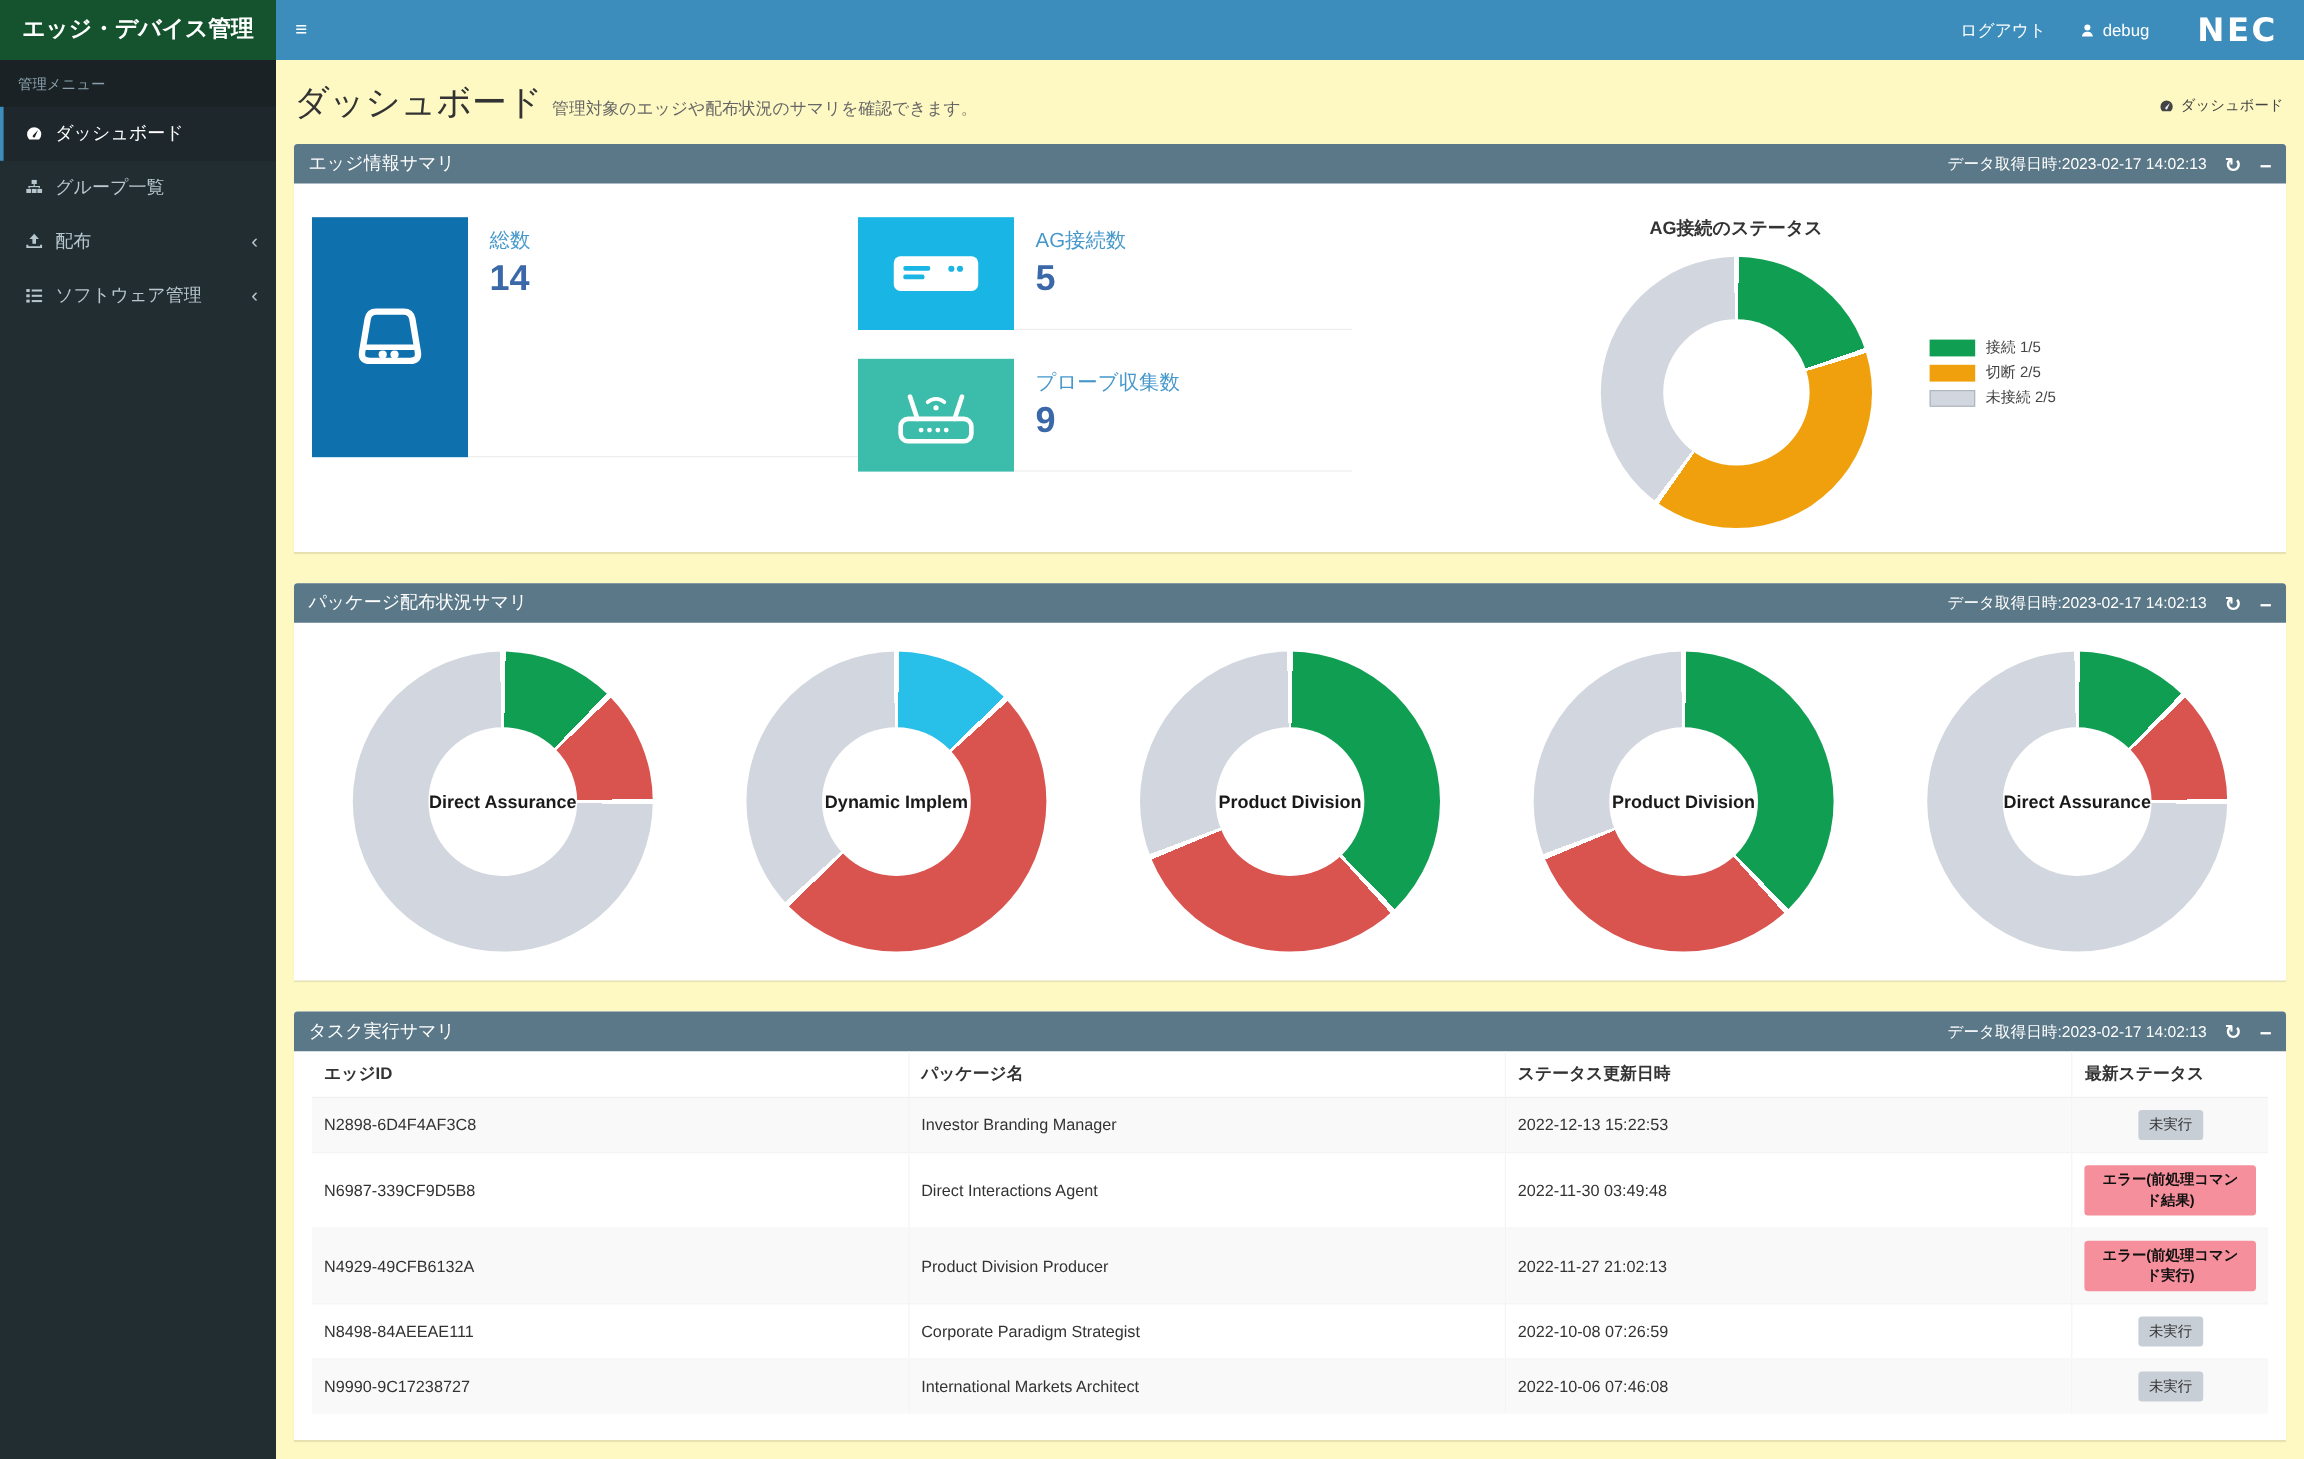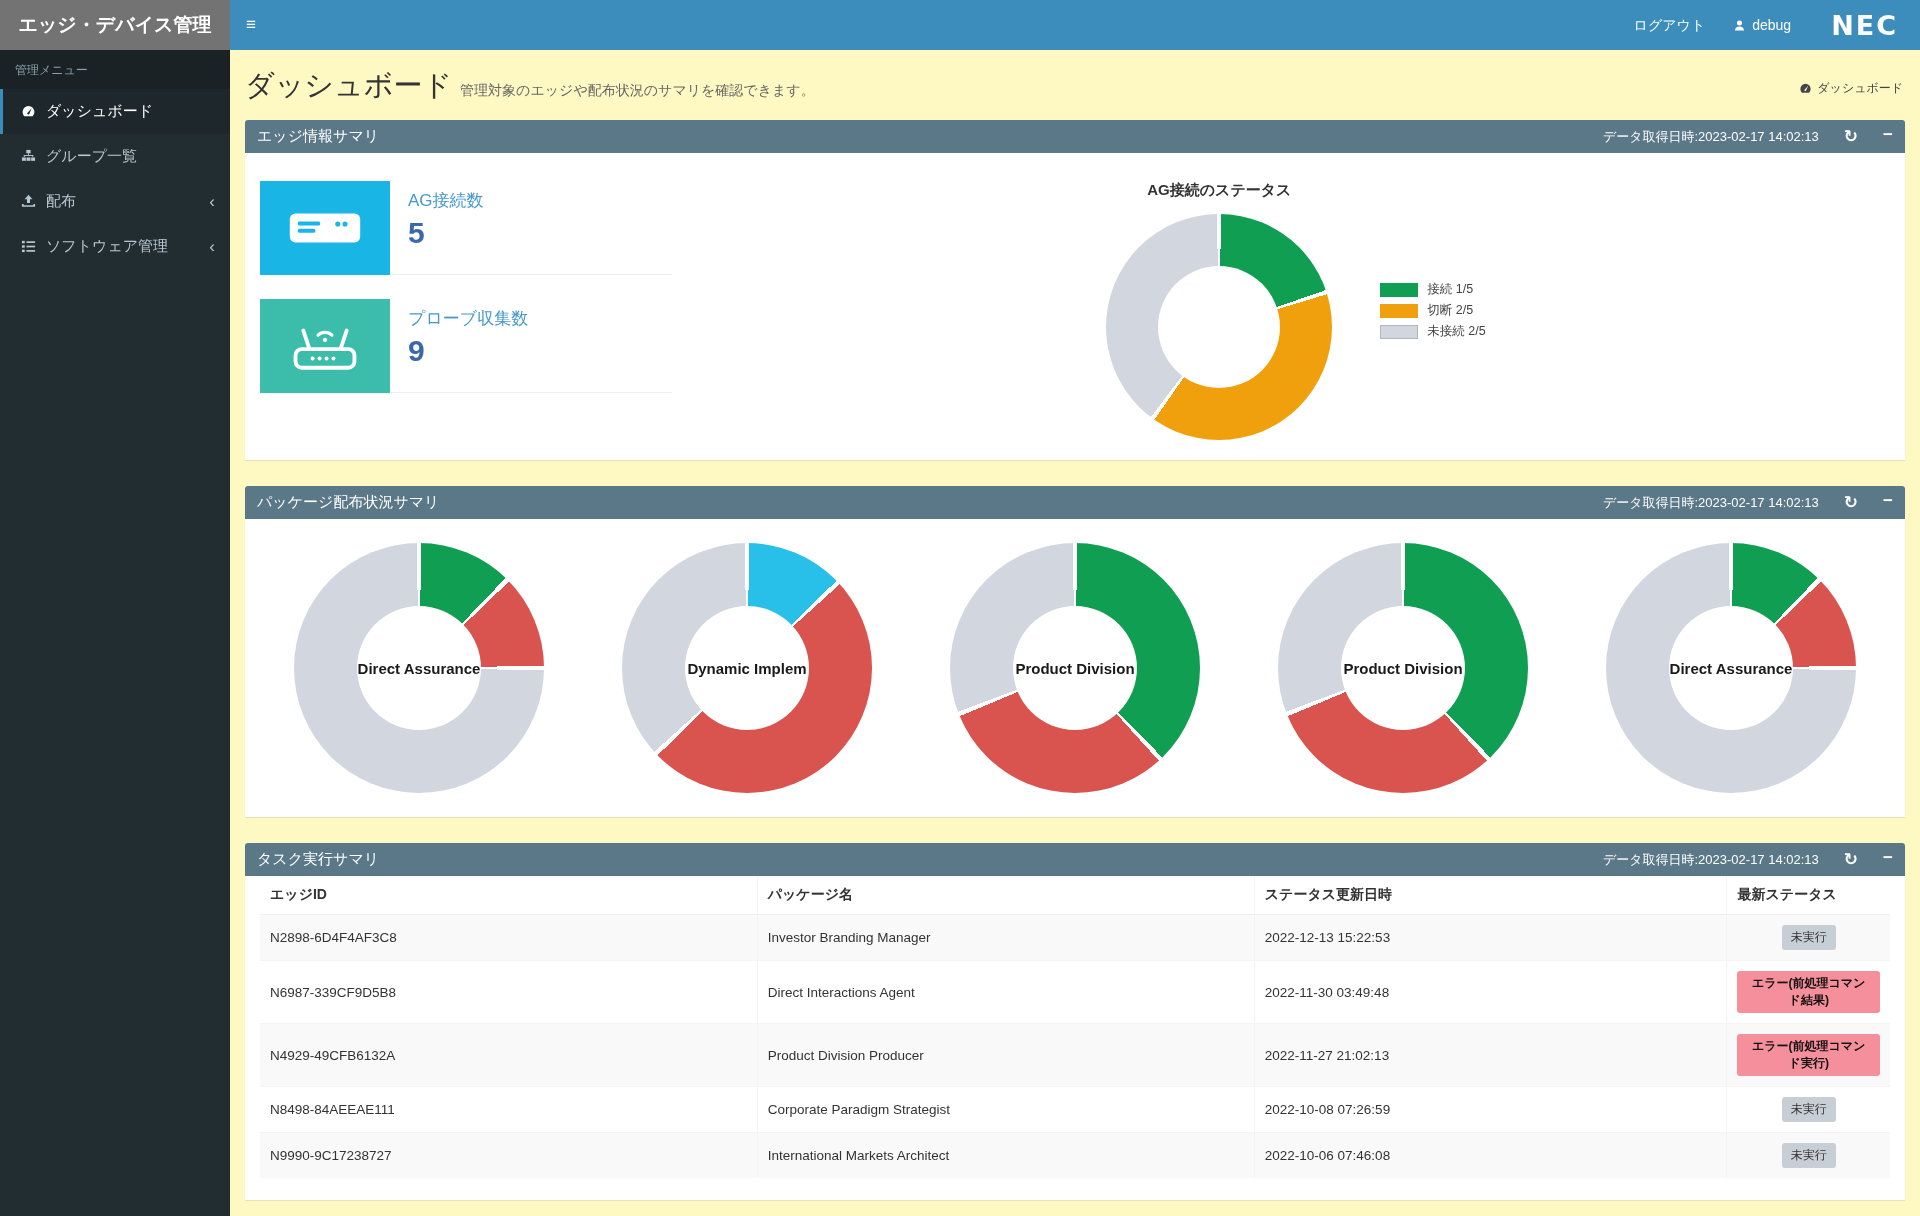--- a/index.html
+++ b/index.html
@@ -1,20 +1,20 @@
 <!DOCTYPE html>
 <html><head>
 <meta charset="utf-8">
 <style>
   html,body{margin:0;padding:0;}
   body{width:1920px;height:1216px;overflow:hidden;font-family:"Liberation Sans","DejaVu Sans",sans-serif;background:#ecf0f5;color:#333;}
   .wrapper{width:1920px;height:1216px;position:relative;}
   
   .main-header{position:absolute;top:0;left:0;right:0;height:50px;z-index:30;display:flex;}
-  .logo{width:230px;height:50px;background:#737373;color:#fff;font-size:19px;font-weight:bold;line-height:50px;text-align:center;flex:0 0 230px;cursor:pointer;}
+  .logo{width:230px;height:50px;background:#14532d;color:#fff;font-size:19px;font-weight:bold;line-height:50px;text-align:center;flex:0 0 230px;cursor:pointer;}
   .navbar{flex:1;background:#3c8dbc;display:flex;align-items:center;}
   .toggle{color:#fff;font-size:17px;padding:0 16px;line-height:50px;cursor:pointer;}
   .nav-right{margin-left:auto;display:flex;align-items:center;padding-right:22px;}
   .nav-link{color:#fff;font-size:14px;padding:0 14px;line-height:50px;cursor:pointer;text-decoration:none;display:flex;align-items:center;gap:6px;}
   .brand{color:#fff;font-size:27px;font-weight:bold;letter-spacing:2px;margin-left:26px;font-family:"DejaVu Sans",sans-serif;}
   
   .sidebar{position:absolute;top:50px;left:0;bottom:0;width:230px;background:#222d32;z-index:20;}
   .sidebar-header{color:#8aa1ab;font-size:12px;padding:12px 15px 10px;background:#1a2226;}
   .sidebar-menu{list-style:none;margin:0;padding:0;}
   .sidebar-item{display:flex;align-items:center;color:#b8c7ce;font-size:15px;padding:13px 15px;cursor:pointer;border-left:3px solid transparent;--gauge-bg:#222d32;}
@@ -25,21 +25,21 @@
   .content-wrapper{position:absolute;top:50px;left:230px;right:0;bottom:0;background:#fef9c3;display:flex;flex-direction:column;}
   .content{flex:1;padding:8px 15px 0;}
   .content-header{position:relative;padding:8px 0 14px;}
   .content-header h1{margin:0;font-size:29px;font-weight:normal;color:#333;}
   .content-header h1 small{font-size:14px;color:#666;font-weight:normal;margin-left:8px;}
   .breadcrumb{position:absolute;right:2px;top:22px;font-size:12px;color:#444;display:flex;align-items:center;gap:5px;cursor:pointer;--gauge-bg:#ecf0f5;}
   
   .box{background:#fff;border-radius:3px 3px 0 0;margin-bottom:26px;box-shadow:0 1px 1px rgba(0,0,0,0.1);}
   .box-header{background:#5a7887;color:#fff;height:33px;display:flex;align-items:center;padding:0 12px;border-radius:3px 3px 0 0;}
   .box-title{font-size:15px;}
-  .box-tools{margin-left:auto;display:flex;align-items:flex-start;gap:25px;}
+  .box-tools{margin-left:auto;display:flex;align-items:flex-end;gap:15px;}
   .data-time{font-size:13px;}
   .tool{cursor:pointer;font-weight:bold;}
   .tool.refresh{font-size:17px;line-height:17px;}
   .tool.collapse{font-size:17px;line-height:14px;}
   
   .summary-row{display:flex;padding:28px 15px 20px;align-items:flex-start;}
   .sum-card{display:flex;}
   .sum-card .tile{display:flex;align-items:center;justify-content:center;flex:0 0 auto;}
   .tile.lg{width:130px;height:200px;}
   .tile.sm{width:130px;height:94px;}
@@ -177,20 +177,34 @@
         <div class="box-header">
           <span class="box-title">エッジ情報サマリ</span>
           <div class="box-tools">
             <span class="data-time">データ取得日時:2023-02-17 14:02:13</span>
             <span class="tool refresh">↻</span>
             <span class="tool collapse">−</span>
           </div>
         </div>
         <div class="box-body">
           <div class="summary-row">
+            <div class="sum-card col1">
+              <div class="tile lg" style="background: rgb(14, 113, 173); color: rgb(14, 113, 173);">
+                <svg viewBox="0 0 100 100" width="76" height="116">
+                  <path d="M35 22h30q8 0 9.5 8l6 36q1.8 10-8.5 10H28q-10.3 0-8.5-10l6-36q1.5-8 9.5-8z" fill="none" stroke="#fff" stroke-width="7" stroke-linejoin="round"></path>
+                  <path d="M22 61h56" stroke="#fff" stroke-width="6"></path>
+                  <circle cx="42" cy="69" r="4.5" fill="#fff"></circle>
+                    <circle cx="55" cy="69" r="4.5" fill="#fff"></circle>
+                </svg>
+              </div>
+              <div class="sum-text">
+                <div class="sum-label">総数</div>
+                <div class="sum-value">14</div>
+              </div>
+            </div>
             <div class="col2" id="small-cards">
                 <div class="sum-card">
                   <div class="tile sm" style="background: rgb(25, 181, 228); color: rgb(25, 181, 228);">
                     <svg viewBox="0 0 100 60" width="80" height="48">
                       <rect x="6" y="12" width="88" height="36" rx="7" fill="#fff"></rect>
                       <rect x="16" y="22" width="28" height="5" rx="2" fill="currentColor"></rect>
                       <rect x="16" y="31" width="22" height="5" rx="2" fill="currentColor"></rect>
                       <circle cx="66" cy="25" r="3.2" fill="currentColor"></circle>
                       <circle cx="75" cy="25" r="3.2" fill="currentColor"></circle>
                     </svg>

